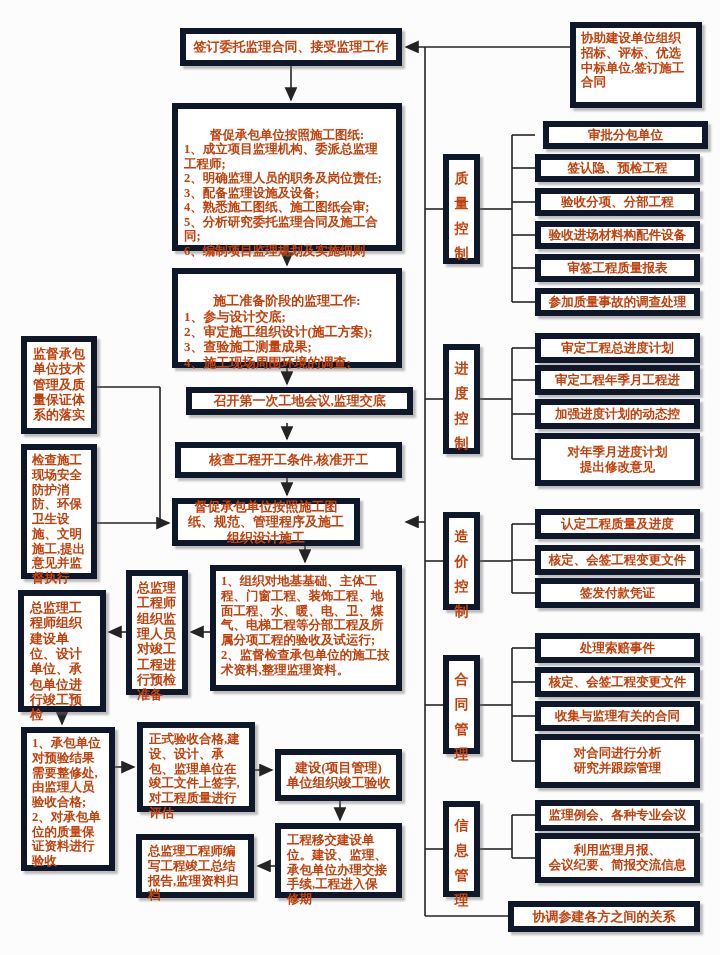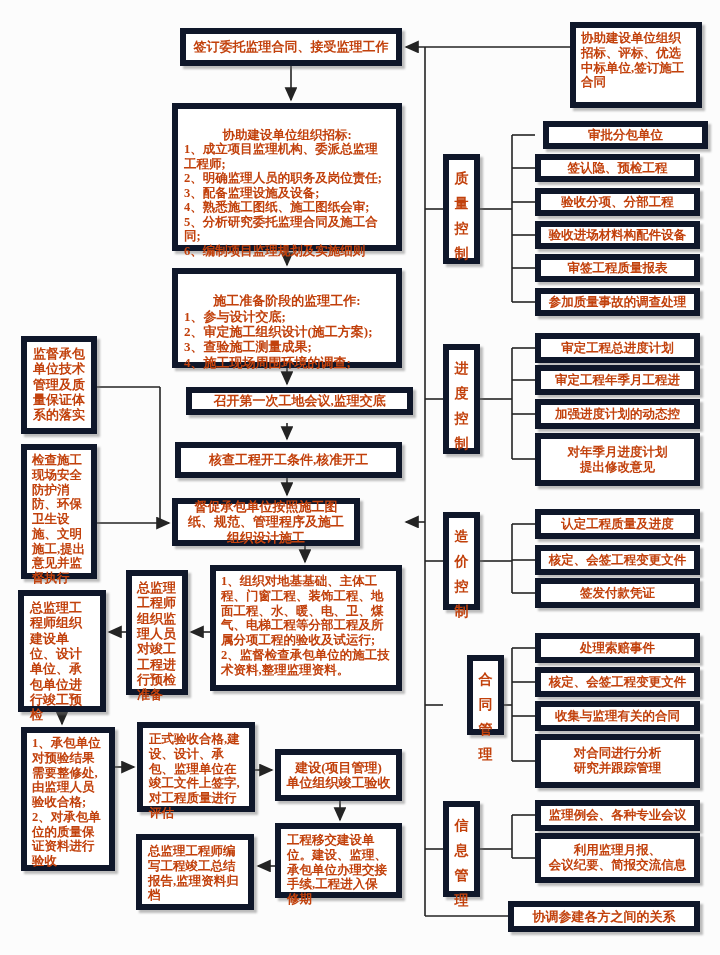--- a/index.html
+++ b/index.html
@@ -23,30 +23,30 @@
   #b-checkstart{left:175px;top:442px;width:227px;height:36px;}
   #b-supervise{left:172px;top:498px;width:188px;height:48px;}
   #b-acceptance{left:210px;top:565px;width:192px;height:126px;font-size:12.5px;padding:3px 5px;}
   
   #b-qasystem{left:21px;top:336px;width:76px;height:98px;}
   #b-safety{left:21px;top:444px;width:76px;height:135px;font-size:12.5px;padding:3px 5px;}
   #b-precheckorg{left:18px;top:590px;width:88px;height:122px;}
   #b-precheckprep{left:126px;top:570px;width:62px;height:125px;padding:4px 5px;}
   #b-rectify{left:21px;top:727px;width:94px;height:144px;font-size:12.5px;padding:3px 5px;}
   #b-formal{left:137px;top:722px;width:118px;height:90px;font-size:12.5px;}
-  #b-report{left:136px;top:834px;width:118px;height:76px;font-size:12.5px;}
+  #b-report{left:136px;top:834px;width:118px;height:64px;font-size:12.5px;}
   
   #b-orgaccept{left:275px;top:749px;width:127px;height:52px;}
   #b-handover{left:275px;top:823px;width:127px;height:75px;font-size:12.5px;}
   #b-coord{left:508px;top:901px;width:192px;height:31px;}
   
   #lb-0{left:443px;top:154px;width:37px;height:110px;}
   #lb-1{left:443px;top:344px;width:37px;height:110px;}
   #lb-2{left:443px;top:512px;width:37px;height:98px;}
-  #lb-3{left:443px;top:655px;width:37px;height:80px;margin-left:24px;}
+  #lb-3{left:443px;top:655px;width:37px;height:99px;}
   #lb-4{left:443px;top:801px;width:37px;height:96px;}
   
   .it{left:535px;width:165px;height:28px;font-size:12.5px;}
   #it-0-0{top:121px;margin-left:8px;} #it-0-1{top:154px;} #it-0-2{top:188px;}
   #it-0-3{top:221px;} #it-0-4{top:254px;} #it-0-5{top:288px;}
   #it-1-0{top:333px;height:30px;} #it-1-1{top:365px;height:30px;}
   #it-1-2{top:399px;height:30px;} #it-1-3{top:433px;height:53px;}
   #it-2-0{top:509px;height:30px;} #it-2-1{top:545px;height:30px;} #it-2-2{top:578px;height:30px;}
   #it-3-0{top:633px;height:30px;} #it-3-1{top:667px;height:30px;}
   #it-3-2{top:701px;height:30px;} #it-3-3{top:734px;height:54px;}
@@ -127,21 +127,21 @@
       <line x1="480" y1="849" x2="512" y2="849"></line>
       <line x1="512" y1="815" x2="512" y2="858"></line>
       <line x1="512" y1="815" x2="535" y2="815"></line>
       <line x1="512" y1="858" x2="535" y2="858"></line>
     </g>
   </svg>
 
   <div id="b-sign" class="bx ctr">签订委托监理合同、接受监理工作</div>
   <div id="b-assist" class="bx">协助建设单位组织招标、评标、优选中标单位,签订施工合同</div>
   <div id="b-preprep" class="bx">
-    <span class="ttl">协助建设单位组织招标:</span><span>1、成立项目监理机构、委派总监理工程师;
+    <span class="ttl">督促承包单位按照施工图纸:</span><span>1、成立项目监理机构、委派总监理工程师;
 2、明确监理人员的职务及岗位责任;
 3、配备监理设施及设备;
 4、熟悉施工图纸、施工图纸会审;
 5、分析研究委托监理合同及施工合同;
 6、编制项目监理规划及实施细则</span>
   </div>
   <div id="b-prepstage" class="bx">
     <span class="ttl">施工准备阶段的监理工作:</span><span>1、参与设计交底;
 2、审定施工组织设计(施工方案);
 3、查验施工测量成果;

